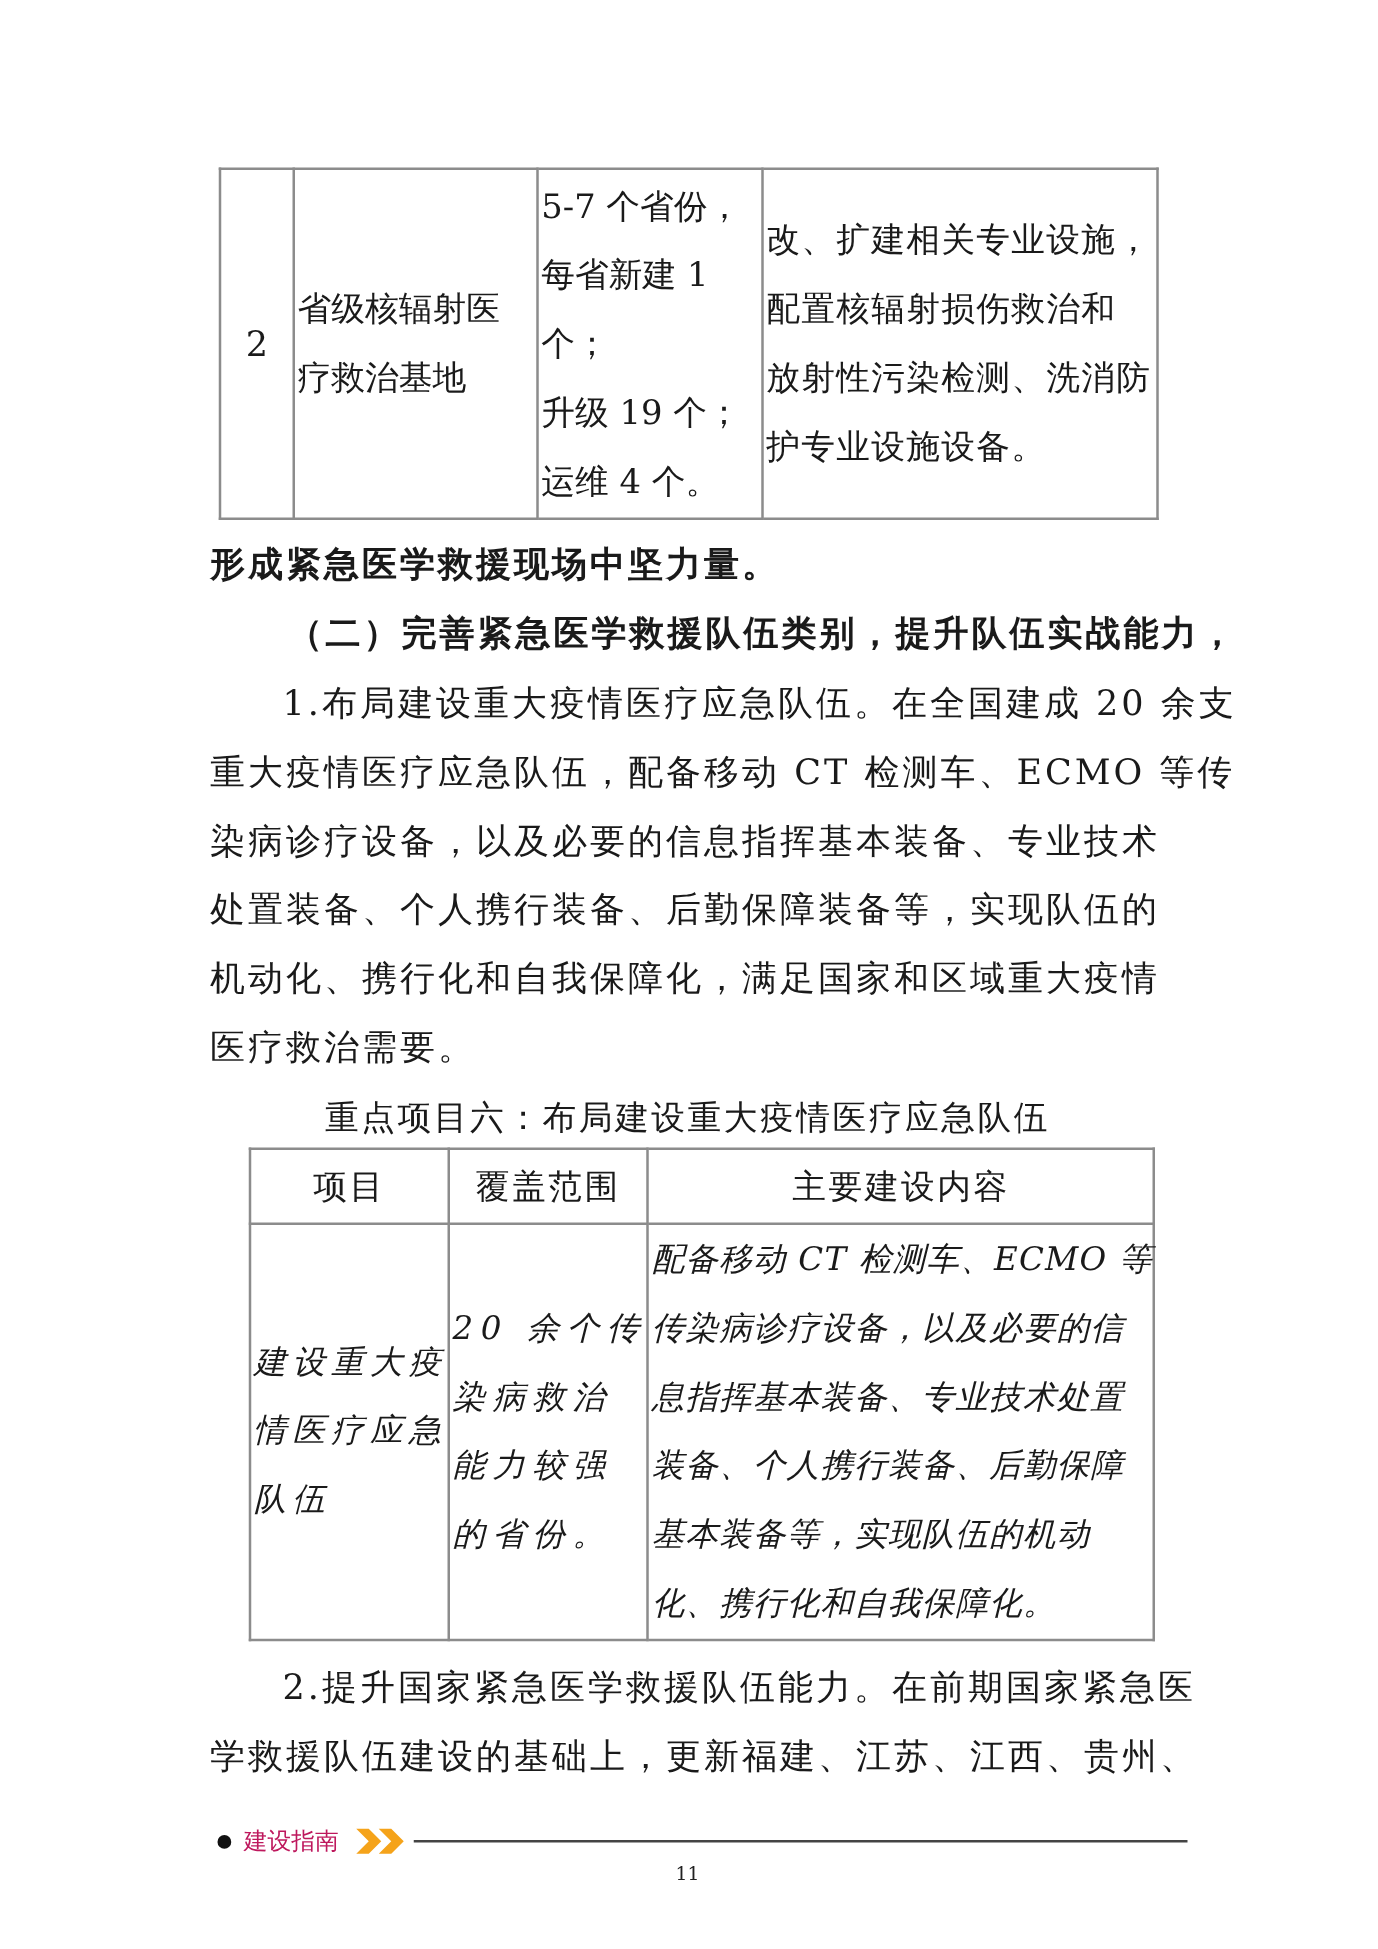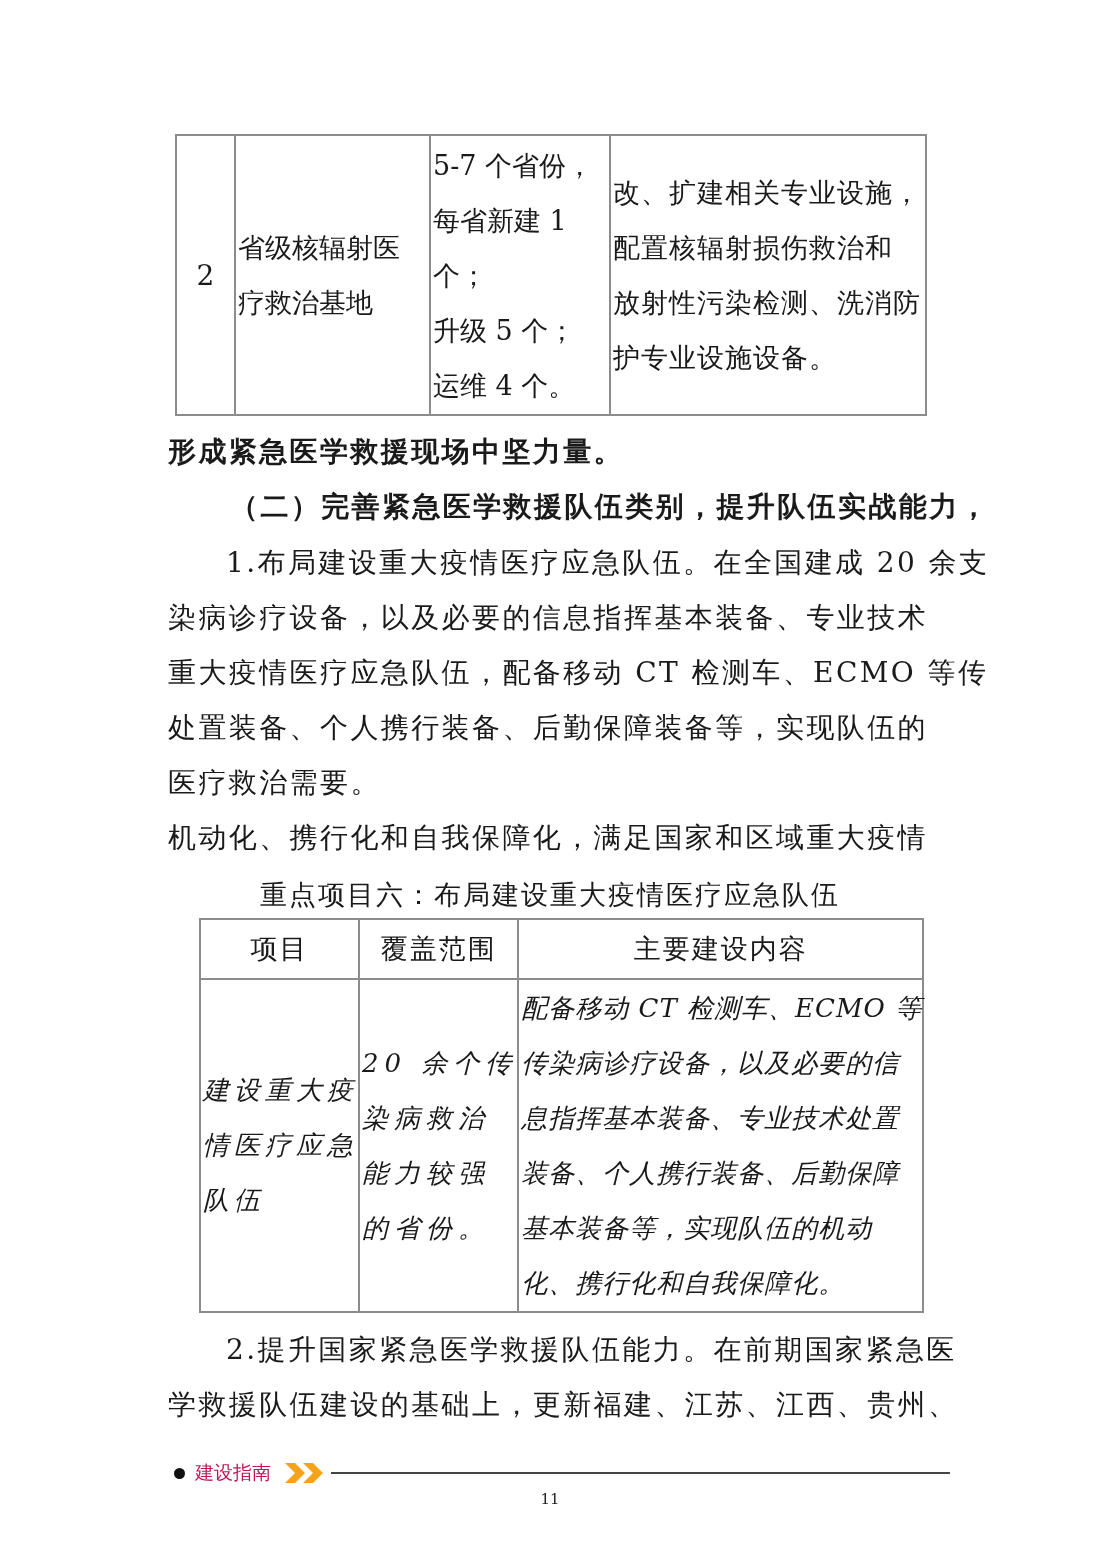--- a/index.html
+++ b/index.html
@@ -65,45 +65,45 @@
         <tr>
       <td class="c0">2</td>
       <td class="c1">
         <span class="line">省级核辐射医</span>
         <span class="line">疗救治基地</span>
       </td>
       <td class="c2">
         <span class="line">5-7 个省份，</span>
         <span class="line">每省新建 1</span>
         <span class="line">个；</span>
-        <span class="line">升级 5 个；</span>
+        <span class="line">升级 19 个；</span>
         <span class="line">运维 4 个。</span>
       </td>
       <td class="c3">
         <span class="line">改、扩建相关专业设施，</span>
         <span class="line">配置核辐射损伤救治和</span>
         <span class="line">放射性污染检测、洗消防</span>
         <span class="line">护专业设施设备。</span>
       </td>
     </tr>
   </tbody>
     </table>
 
   <div class="para heading" style="top:424px;">
     <span class="line">形成紧急医学救援现场中坚力量。</span>
     <span class="line" style="padding-left:62px;">（二）完善紧急医学救援队伍类别，提升队伍实战能力，</span>
   </div>
 
   <div class="para" style="top:535px;">
     <span class="line" style="padding-left:58px;">1.布局建设重大疫情医疗应急队伍。在全国建成 20 余支</span>
+    <span class="line">重大疫情医疗应急队伍，配备移动 CT 检测车、ECMO 等传</span>
     <span class="line">染病诊疗设备，以及必要的信息指挥基本装备、专业技术</span>
-    <span class="line">重大疫情医疗应急队伍，配备移动 CT 检测车、ECMO 等传</span>
     <span class="line">处置装备、个人携行装备、后勤保障装备等，实现队伍的</span>
+    <span class="line">机动化、携行化和自我保障化，满足国家和区域重大疫情</span>
     <span class="line">医疗救治需要。</span>
-    <span class="line">机动化、携行化和自我保障化，满足国家和区域重大疫情</span>
   </div>
 
   <div class="caption">重点项目六：布局建设重大疫情医疗应急队伍</div>
 
   <table class="t2">
     <tbody>
         <tr>
       <th class="h0">项目</th>
       <th class="h1">覆盖范围</th>
       <th>主要建设内容</th>

